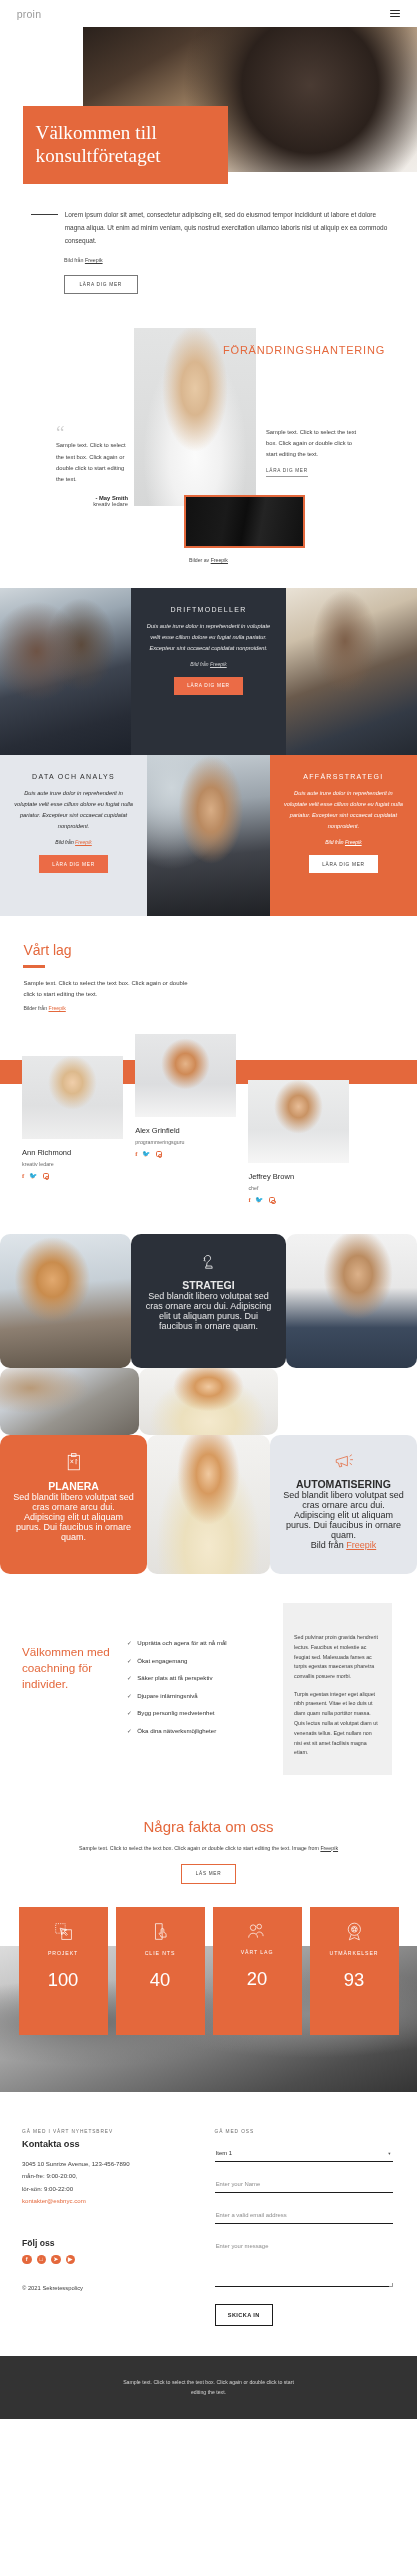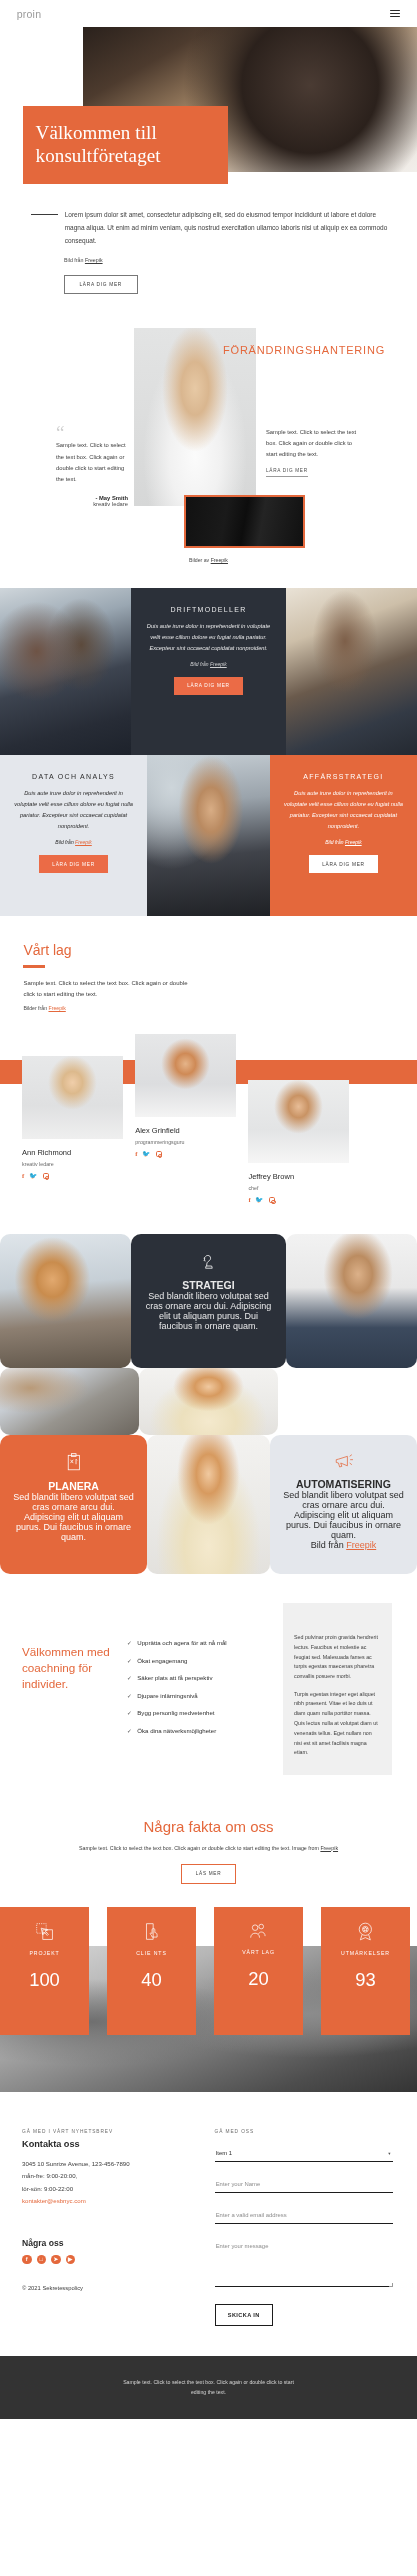--- a/index.html
+++ b/index.html
@@ -199,21 +199,21 @@
   
   .facts { text-align: center; padding: 37px 0 0; }
   .facts h2 { color: #e4683c; font-size: 15px; font-weight: 400; }
   .facts .sub { font-size: 5.3px; line-height: 1.85; color: #3c3c3c; margin: 9px auto 0; width: 267px; }
   .btn-outline-orange {
     display: inline-block; margin-top: 11px; border: 0.6px solid #e4683c; background: #fff;
     color: #3a3a3a; font-size: 4.7px; letter-spacing: 0.7px; padding: 6.1px 13.4px; cursor: pointer;
   }
   .counters { position: relative; margin-top: 19px; height: 189px; }
   .counters .bgphoto { position: absolute; left: 0; top: 43px; width: 417px; height: 146px; }
-  .counter-row { position: relative; display: flex; gap: 18px; padding-top: 4.5px; }
+  .counter-row { position: relative; display: flex; gap: 8px; justify-content: center; padding-top: 4.5px; }
   .counter {
     width: 89px; height: 128px; background: #e4683c; color: #fff;
     display: flex; flex-direction: column; align-items: center; padding-top: 14.5px;
   }
   .counter .lab { font-size: 5.2px; letter-spacing: 0.9px; margin-top: 9px; }
   .counter .num { font-size: 18.4px; font-weight: 300; margin-top: 13.4px; }
 
   
   .contact { display: flex; padding: 37px 22px 0; gap: 25.6px; }
   .c-left { width: 167px; }
@@ -497,21 +497,21 @@
   <div class="contact">
     <div class="c-left">
       <div class="eyebrow">GÅ MED I VÅRT NYHETSBREV</div>
       <h3>Kontakta oss</h3>
       <div class="addr">
         <div>3045 10 Sunrize Avenue, 123-456-7890</div>
         <div>mån-fre: 9:00-20:00,</div>
         <div>lör-sön: 9:00-22:00</div>
         <div class="mail">kontakter@esbnyc.com</div>
       </div>
-      <h4>Några oss</h4>
+      <h4>Följ oss</h4>
       <div class="f-socials">
         <i>
             <b>f</b>
           </i>
         <i>
             <b>□</b>
           </i>
         <i>
             <b>➤</b>
           </i>

